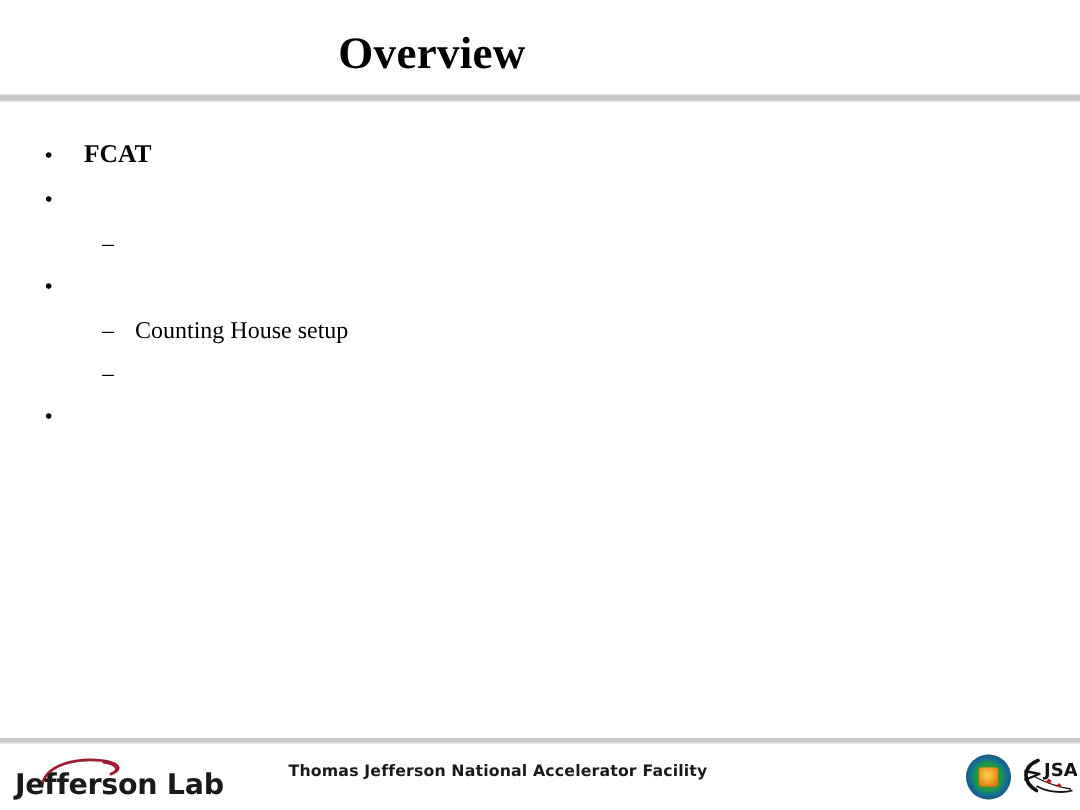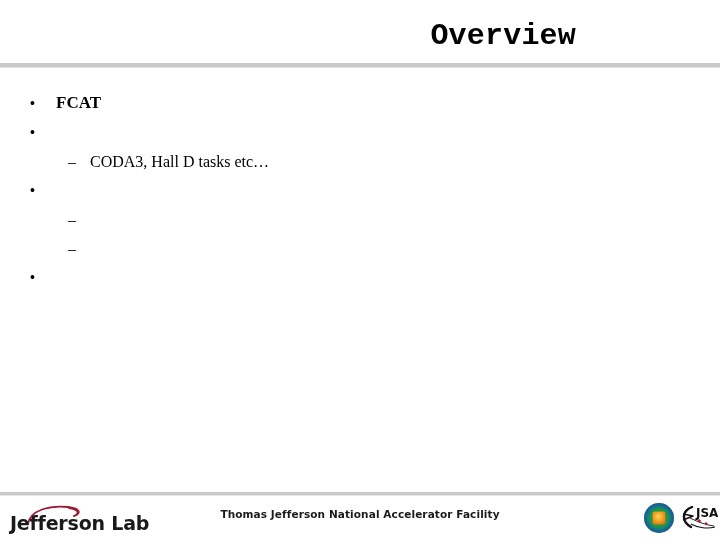--- a/index.html
+++ b/index.html
@@ -15,22 +15,22 @@
     font-family: "Liberation Serif", serif;
     -webkit-font-smoothing: none;
   }
 
   
   #slide-title {
     position: absolute;
     top: 18px;
     left: 0;
     width: 576px;
-    text-align: right;
-    font-family: Liberation Mono, monospace;
+    text-align: center;
+    font-family: Liberation Serif, serif;
     font-size: 30px;
     font-weight: bold;
     color: #000000;
     letter-spacing: 0.2px;
     line-height: 1.2;
   }
 
   
   #title-divider {
     position: absolute;
@@ -132,21 +132,21 @@
     top: 0px;
     width: 70px;
     height: 22px;
   }
 
   
   #footer-center-text {
     position: absolute;
     left: 0;
     top: 12px;
-    width: 720px;
+    width: 664px;
     text-align: center;
     font-family: "DejaVu Sans", sans-serif;
     font-size: 10.5px;
     font-weight: bold;
     color: #1a1a1a;
     letter-spacing: 0.1px;
   }
 
   
   #doe-seal {
@@ -191,29 +191,29 @@
     <span class="marker">•</span>
     <span class="bullet-text">FCAT</span>
   </li>
 
   <li class="bullet-row level-1">
     <span class="marker">•</span>
   </li>
 
   <li class="bullet-row level-2">
     <span class="marker">–</span>
-    <span class="bullet-text">CODA3, Hall D tasks etc…</span>
   </li>
 
   <li class="bullet-row level-1">
     <span class="marker">•</span>
   </li>
 
   <li class="bullet-row level-2">
     <span class="marker">–</span>
+    <span class="bullet-text">Counting House setup</span>
   </li>
 
   <li class="bullet-row level-2">
     <span class="marker">–</span>
   </li>
 
   <li class="bullet-row level-1">
     <span class="marker">•</span>
   </li>
 

